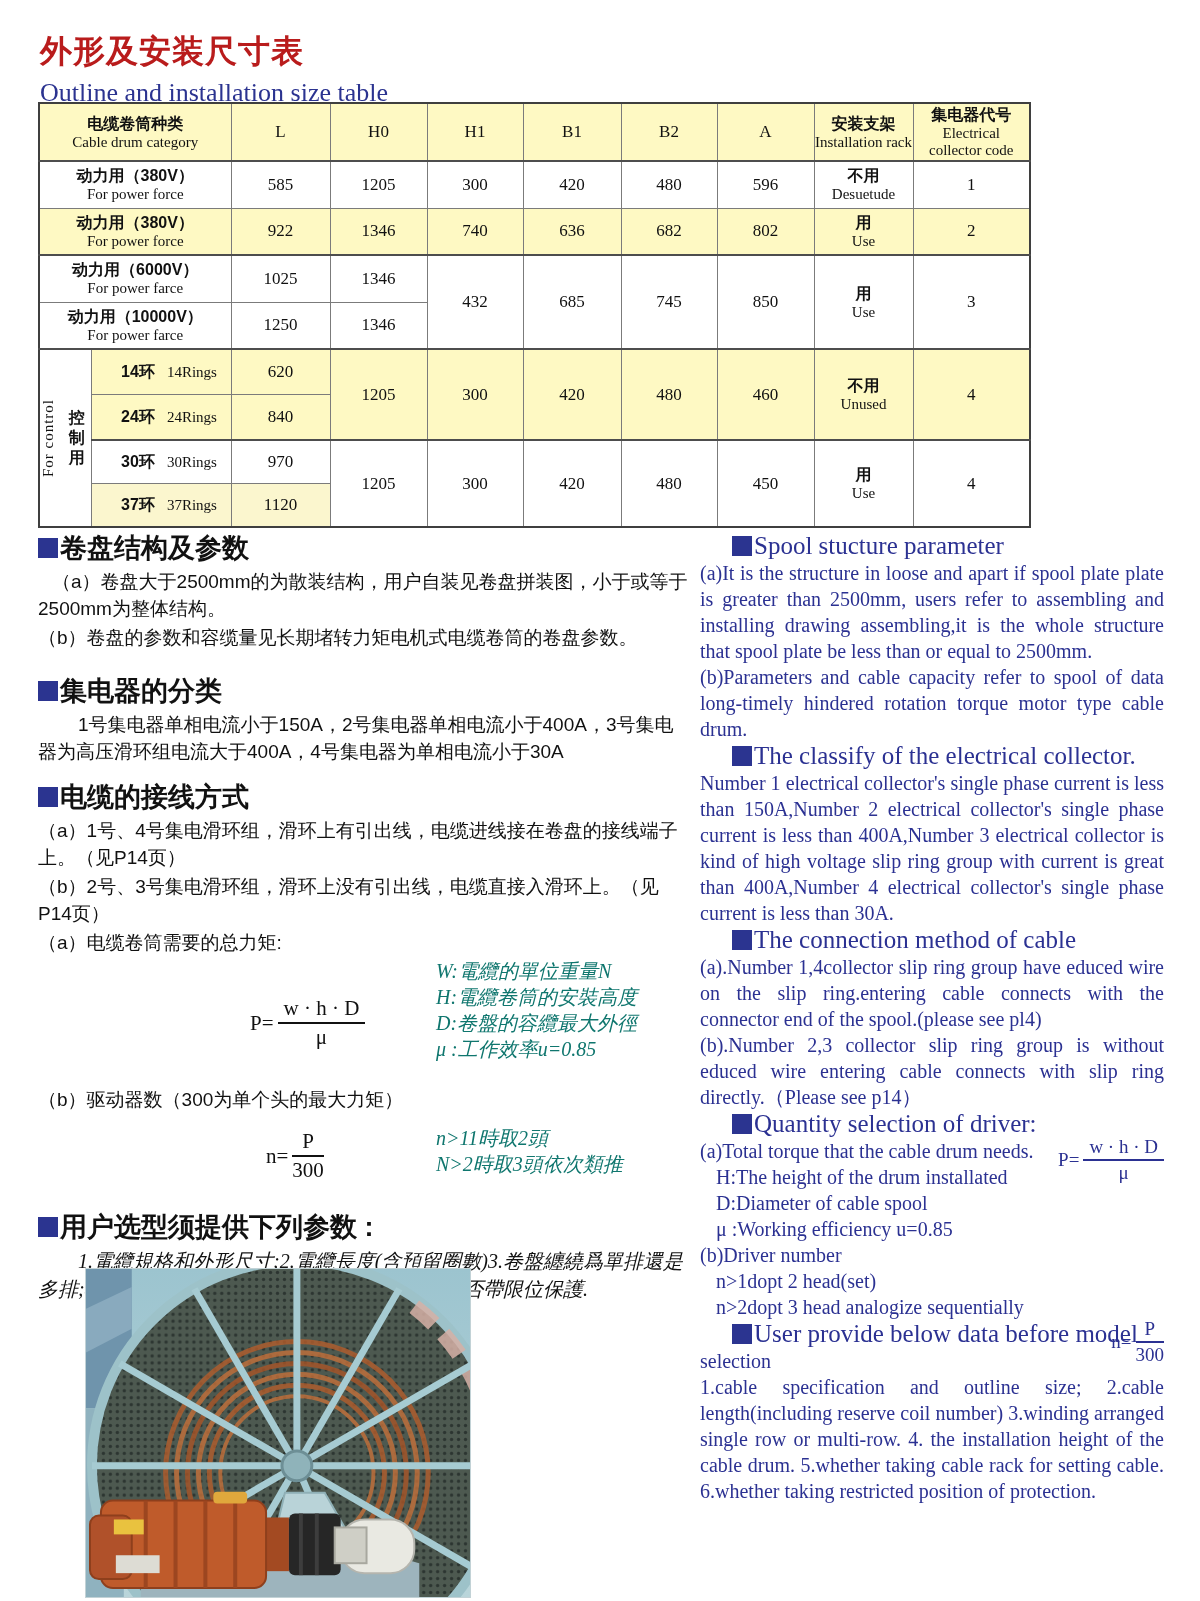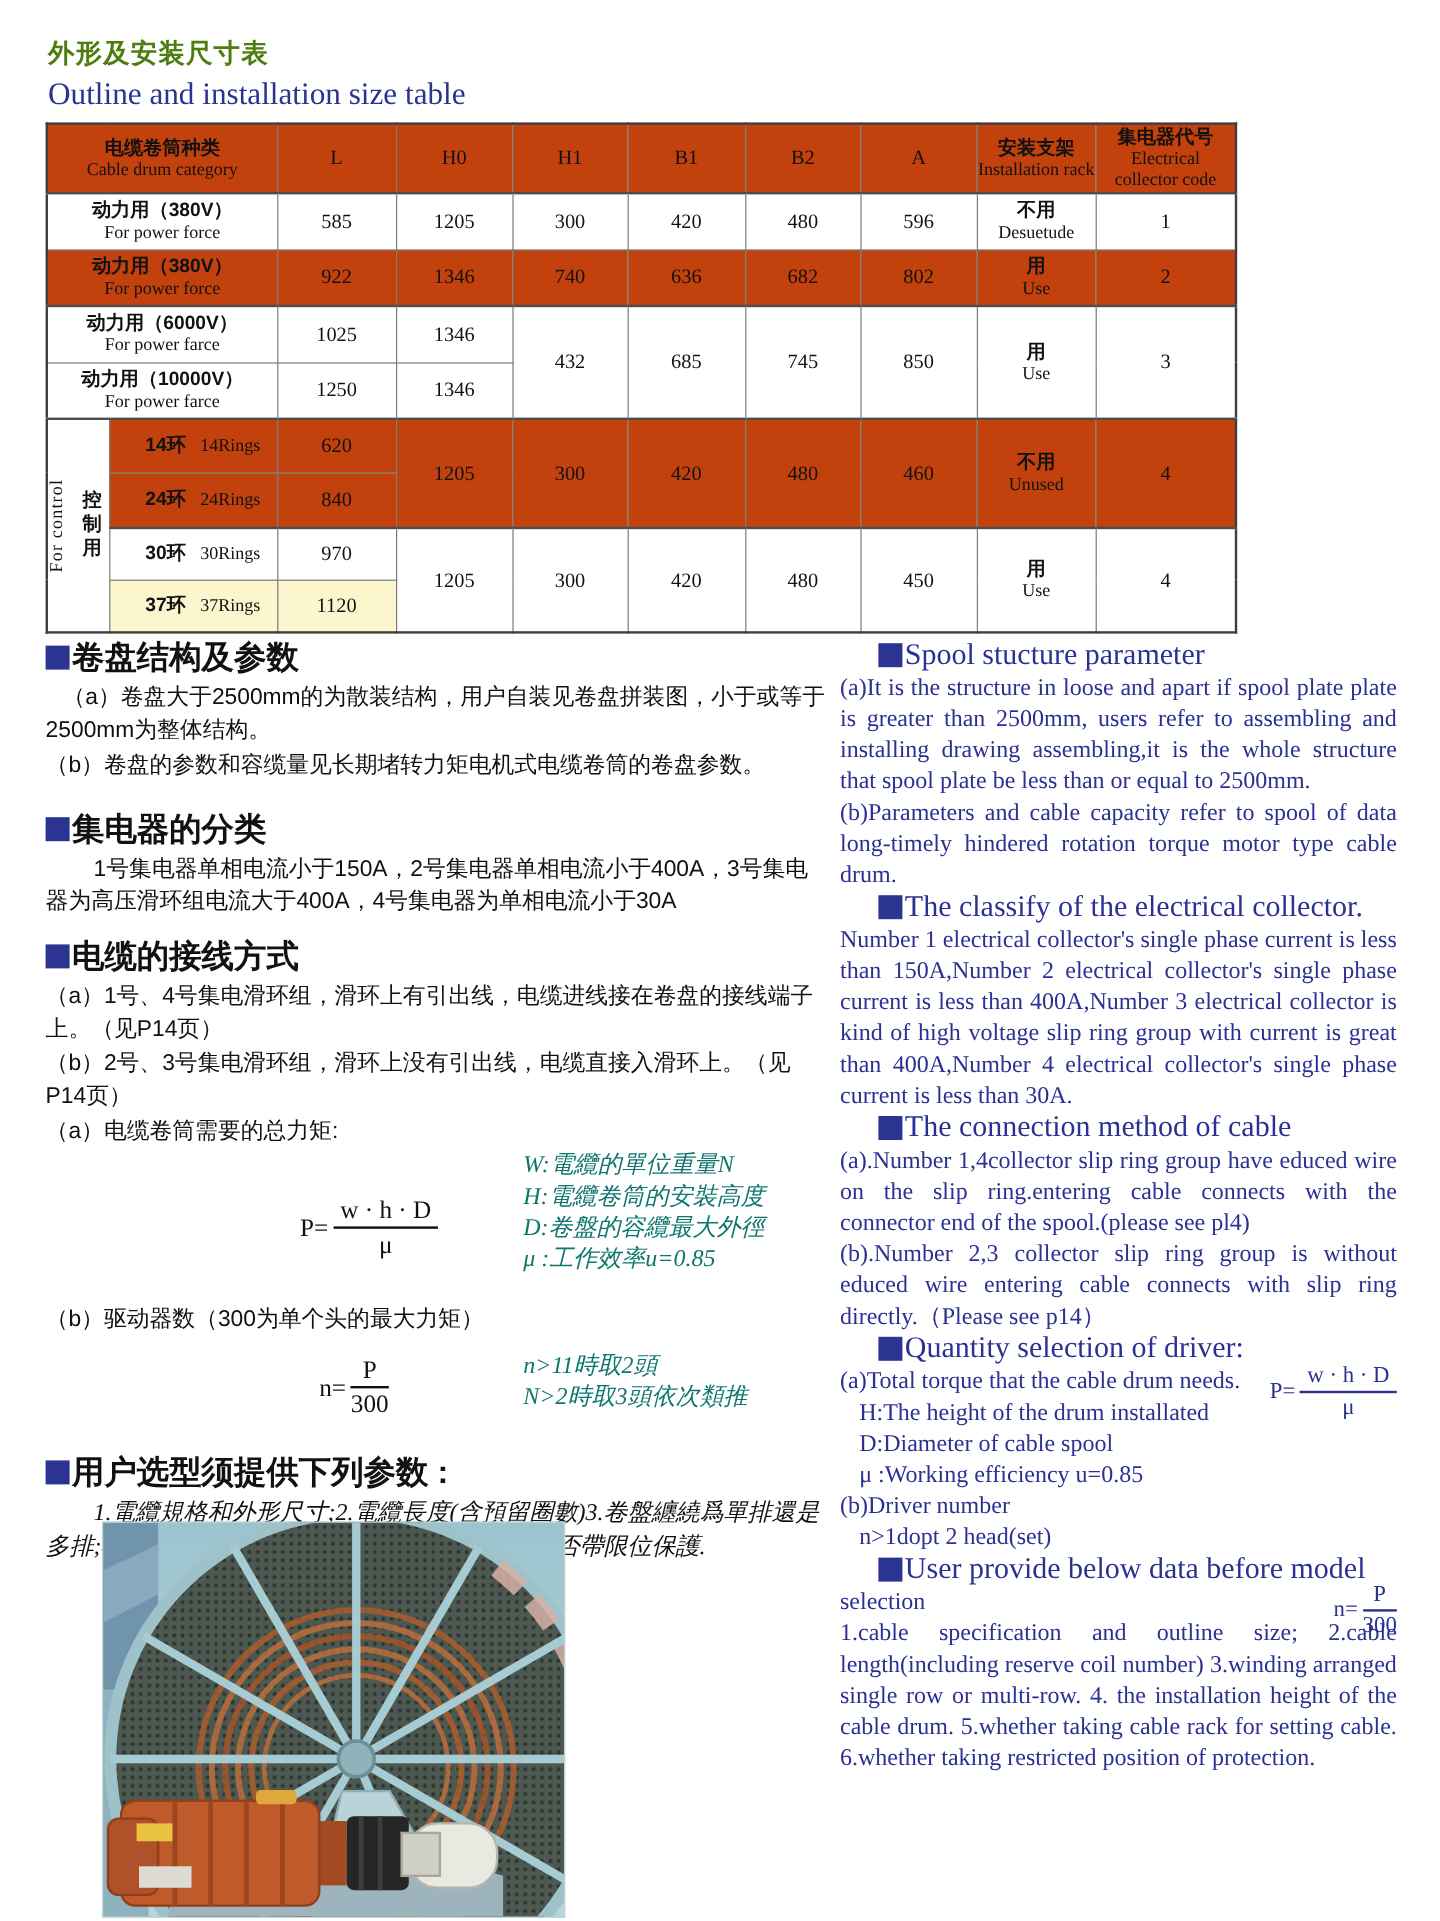--- a/index.html
+++ b/index.html
@@ -1,27 +1,27 @@
 <!DOCTYPE html>
 <html><head>
 <meta charset="utf-8">
 <style>
   html,body{margin:0;padding:0;background:#ffffff;}
   .page{position:relative;width:1200px;height:1601px;background:#ffffff;overflow:hidden;
         font-family:"Liberation Serif",serif;color:#1a1a1a;}
   
   .titles{position:absolute;left:40px;top:30px;}
-  .title-zh{font-family:"Liberation Sans",sans-serif;font-weight:bold;font-size:22px;color:#4d7c0f;letter-spacing:1px;}
+  .title-zh{font-family:"Liberation Sans",sans-serif;font-weight:bold;font-size:32px;color:#b91c1c;letter-spacing:1px;}
   .title-en{font-family:"Liberation Serif",serif;font-size:26px;color:#2B3390;margin-top:4px;}
   
   table.size{position:absolute;left:38px;top:102px;border-collapse:collapse;table-layout:fixed;
              border:2px solid #3f3f3f;}
   table.size td,table.size th{border:1px solid #7b7b7b;text-align:center;vertical-align:middle;
              padding:0;font-weight:normal;background:#fff;}
-  table.size tr.y td,table.size tr.y th{background:#c2410c;}
+  table.size tr.y td,table.size tr.y th{background:#fef9c3;}
   table.size td.y{background:#FBF6CE;}
   table.size tr.hdr th{border-bottom:2px solid #4d4d4d;}
   table.size tr.sep td{border-top:2px solid #4d4d4d;}
   .cz{font-family:"Liberation Sans",sans-serif;font-weight:bold;font-size:16px;color:#111;line-height:1.25;}
   .ce{font-family:"Liberation Serif",serif;font-size:15px;color:#111;line-height:1.12;}
   .num{font-family:"Liberation Serif",serif;font-size:17px;color:#111;}
   .colhead{font-family:"Liberation Serif",serif;font-size:17px;color:#111;}
   .vertcell{height:100%;display:flex;align-items:center;justify-content:center;gap:6px;}
   .vert-en{writing-mode:vertical-rl;transform:rotate(180deg);font-family:"Liberation Serif",serif;
            font-size:15px;color:#111;letter-spacing:1px;}
@@ -317,20 +317,21 @@
       <div class="sec-h r-head">
         <span class="sq"></span>
         <span class="rh-text">Quantity selection of driver:</span>
       </div>
       <p class="rline">(a)Total torque that the cable drum needs.</p>
       <p class="rline ind1">H:The height of the drum installated</p>
       <p class="rline ind1">D:Diameter of cable spool</p>
       <p class="rline ind1">μ :Working efficiency u=0.85</p>
       <p class="rline">(b)Driver number</p>
       <p class="rline ind1">n&gt;1dopt 2 head(set)</p>
+      <p class="rline ind1">n&gt;2dopt 3 head analogize sequentially</p>
       <span class="formula rf fp">
         <span>P=</span>
         <span class="frac">
           <span class="fn">w · h · D</span>
           <span class="fd">μ</span>
         </span>
       </span>
       <span class="formula rf fn2">
         <span>n=</span>
         <span class="frac">

